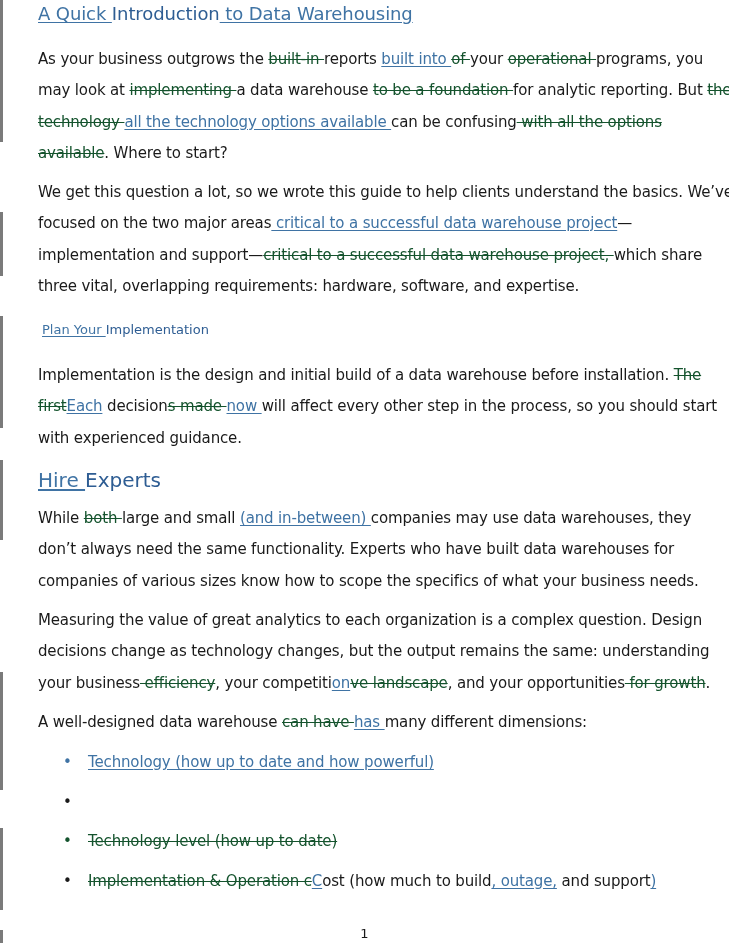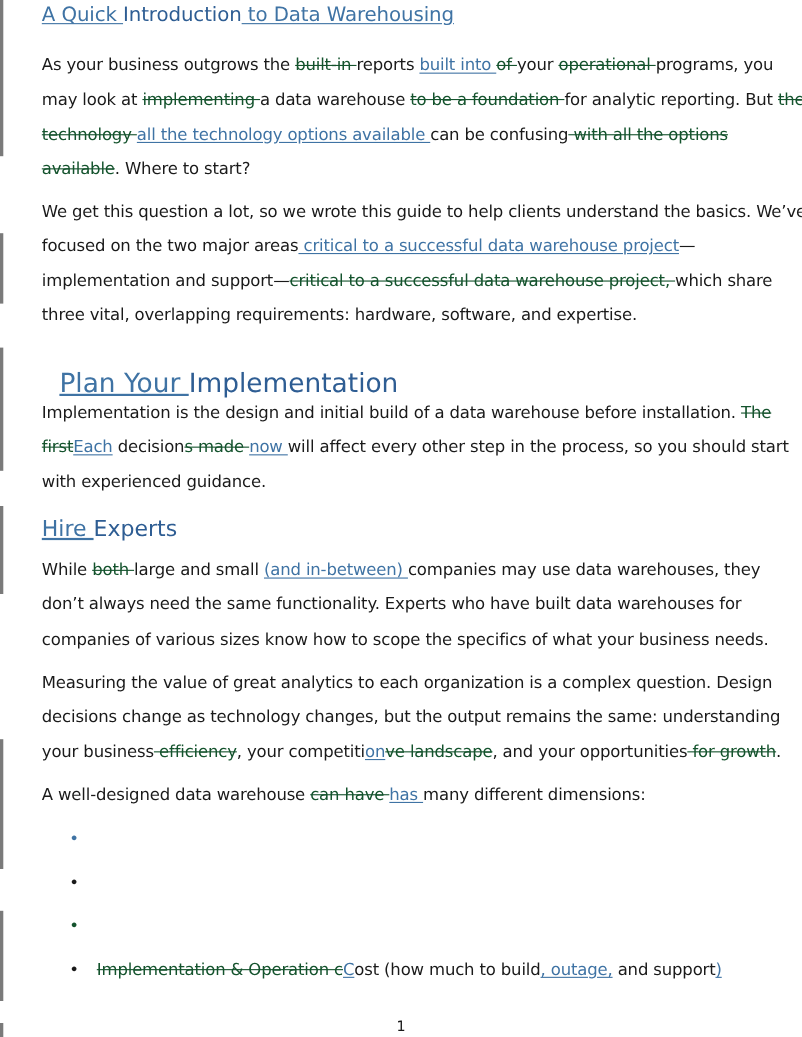--- a/index.html
+++ b/index.html
@@ -9,21 +9,21 @@
   }
   .bar { position: absolute; left: 0; width: 3px; background: #7a7a7a; }
   .page { position: absolute; left: 38px; top: 0; width: 690px; }
   .ins { color: #3f73a4; text-decoration: underline; text-underline-offset: 2px; }
   .del { color: #14532d; text-decoration: line-through; }
   h1.t {
     font-weight: normal; font-size: 18px; color: #2e5d93; margin: 0;
     position: absolute; top: 3px; left: 0; letter-spacing: -0.1px;
   }
   h2.t {
-    font-weight: normal; font-size: 24px; color: #2e5d93; margin: 16px;
+    font-weight: normal; font-size: 13px; color: #2e5d93; margin: 4px;
     position: absolute; top: 318px; left: 0;
   }
   h3.t {
     font-weight: normal; font-size: 20px; color: #2e5d93; margin: 0;
     position: absolute; top: 468px; left: 0;
   }
   p.b {
     margin: 0; font-size: 15px; line-height: 31.3px; position: absolute; left: 0;
     width: 695px; letter-spacing: -0.15px;
   }
@@ -57,20 +57,20 @@
 
   <h3 class="t"><span class="ins">Hire </span><span>Experts</span></h3>
 
   <p class="b" style="top:503px"><span>While </span><span class="del">both </span><span>large and small </span><span class="ins">(and in-between) </span><span>companies may use data warehouses, they don’t always need the same functionality. Experts who have built data warehouses for companies of various sizes know how to scope the specifics of what your business needs.</span></p>
 
   <p class="b" style="top:605px"><span>Measuring the value of great analytics to each organization is a complex question. Design decisions change as technology changes, but the output remains the same: understanding your business</span><span class="del"> efficiency</span><span>, your competiti</span><span class="ins">on</span><span class="del">ve landscape</span><span>, and your opportunities</span><span class="del"> for growth</span><span>.</span></p>
 
   <p class="b" style="top:707px"><span>A well-designed data warehouse </span><span class="del">can have </span><span class="ins">has </span><span>many different dimensions:</span></p>
 
   <ul class="l" style="top:752px">
-    <li class="ins"><span class="bul">•</span></li>
+    <li class="ins"><span class="bul">•</span><span>Technology (how up to date and how powerful)</span></li>
     <li><span class="bul">•</span></li>
-    <li class="del"><span class="bul">•</span></li>
+    <li class="del"><span class="bul">•</span><span>Technology level (how up to date)</span></li>
     <li><span class="bul">•</span><span class="del">Implementation &amp; Operation c</span><span class="ins">C</span><span>ost (how much to build</span><span class="ins">, outage,</span><span> and support</span><span class="ins">)</span></li>
   </ul>
 </div>
 
 <div class="pnum">1</div>
 
 </body></html>

